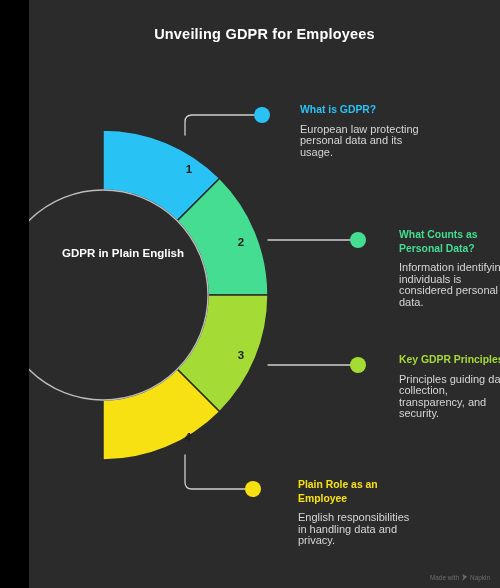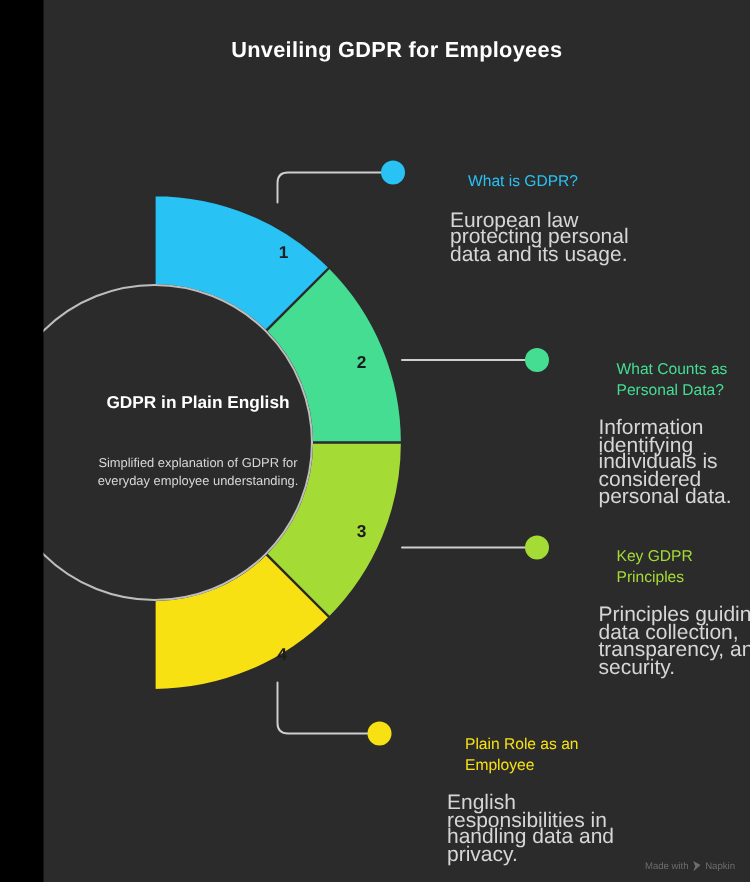--- a/index.html
+++ b/index.html
@@ -44,49 +44,49 @@
   #diagram {
     position: absolute;
     left: -29px;
     top: 0;
     width: 500px;
     height: 588px;
   }
   .center-title {
     position: absolute;
     left: 33px;
-    top: 262px;
+    top: 246px;
     width: 140px;
-    text-align: center;
+    text-align: left;
     color: #ffffff;
     font-size: 11.5px;
     font-weight: bold;
     line-height: 15px;
   }
   .center-desc {
     position: absolute;
     left: 28px;
     top: 302px;
     width: 150px;
     text-align: center;
     color: #d8d8d8;
     font-size: 8.6px;
     line-height: 12px;
   }
   .callout {
     position: absolute;
   }
   .callout .c-title {
     font-size: 10.4px;
-    font-weight: normal;
+    font-weight: bold;
     line-height: 13.5px;
-    margin: 12px;
+    margin: 0;
   }
   .callout .c-desc {
-    font-size: 14px;
+    font-size: 11px;
     line-height: 11.5px;
     color: #d6d6d6;
     margin: 0;
     margin-top: 7px;
   }
   #co1 { left: 271px; top: 103px; width: 120px; }
   #co2 { left: 370px; top: 228px; width: 112px; }
   #co3 { left: 370px; top: 353px; width: 112px; }
   #co4 { left: 269px; top: 478px; width: 120px; }
   .seg-num {
@@ -142,21 +142,20 @@
       <path d="M 185 455 L 185 482 Q 185 489 192 489 L 245 489" fill="none" stroke="#cfcfcf" stroke-width="1.3" stroke-linecap="round"></path>
       <circle cx="253" cy="489" r="8" fill="#f8e112"></circle>
     </svg>
 
     <div class="seg-num" style="left:160px; top:169px;">1</div>
     <div class="seg-num" style="left:212px; top:242px;">2</div>
     <div class="seg-num" style="left:212px; top:355px;">3</div>
     <div class="seg-num" style="left:159px; top:437px;">4</div>
 
     <div class="center-title">GDPR in Plain English</div>
-    <div class="center-desc">Simplified explanation of GDPR for everyday employee understanding.</div>
 
     <div class="callout" id="co1">
       <p class="c-title" style="color:#29c2f5;">What is GDPR?</p>
       <p class="c-desc">European law protecting personal data and its usage.</p>
     </div>
 
     <div class="callout" id="co2">
       <p class="c-title" style="color:#44dd92;">What Counts as Personal Data?</p>
       <p class="c-desc">Information identifying individuals is considered personal data.</p>
     </div>

